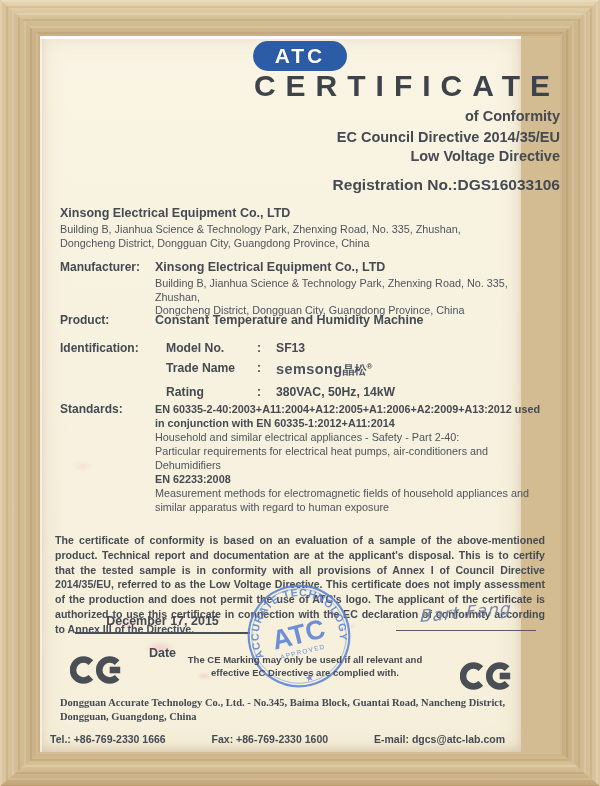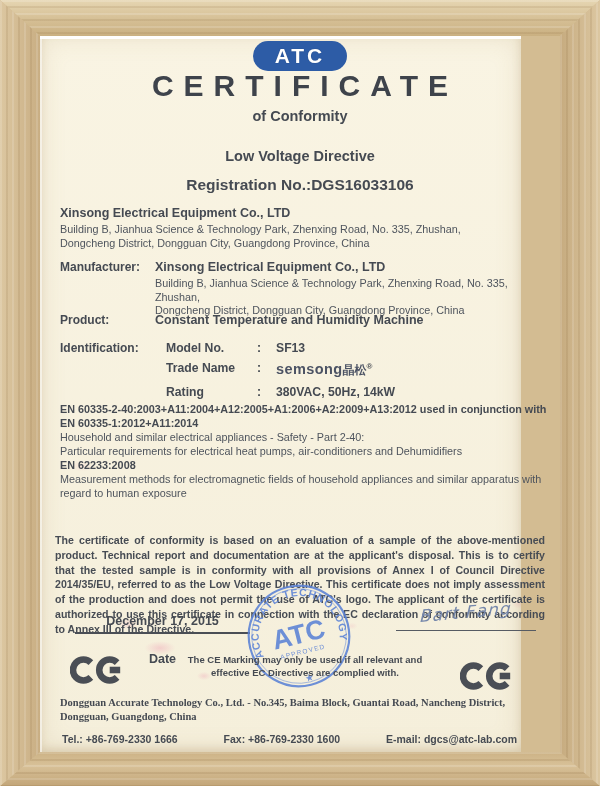--- a/index.html
+++ b/index.html
@@ -37,21 +37,21 @@
       radial-gradient(10px 6px at 164px 640px, rgba(236,130,165,.26), transparent 70%),
       radial-gradient(12px 7px at 480px 568px, rgba(236,130,165,.18), transparent 70%),
       radial-gradient(8px 5px  at 312px 590px, rgba(236,130,165,.15), transparent 70%),
       radial-gradient(16px 8px at 42px 430px,  rgba(236,130,165,.12), transparent 70%),
       linear-gradient(#f9f4e3,#f5efdb);
     box-shadow: inset 0 3px 0 rgba(255,255,255,.95), inset 2px 0 0 rgba(255,255,255,.55),
                 inset 0 0 26px rgba(170,140,90,.20), inset 0 -3px 8px rgba(150,120,70,.22);
     color:#454a52; }
 
   .abs { position:absolute; }
-  .ctr { left:0; width:520px; text-align:center; }
+  .ctr { left:0; width:520px; text-align:right; }
 
   
   .atc-pill { top:5px; left:213px; width:94px; height:30px; border-radius:15px;
     background:#2d5ca6; color:#fff; font-weight:bold; font-size:21px; letter-spacing:3px;
     display:flex; align-items:center; justify-content:center; text-shadow:0 0 1px #1c3c74; }
   .cert-title { top:33px; font-size:30px; font-weight:bold; letter-spacing:10px; padding-left:10px; color:#3e434b; }
   .subtitle { top:72px; font-size:14.5px; font-weight:bold; }
   .dir1 { top:93px; font-size:14.5px; font-weight:bold; }
   .dir2 { top:112px; font-size:14.5px; font-weight:bold; }
   .regno { top:140px; font-size:15.5px; font-weight:bold; }
@@ -74,21 +74,21 @@
 
   .std-line { font-size:10.8px; line-height:14px; color:#4e545d; }
   .std-bold { font-weight:bold; color:#454a52; }
 
   .paragraph { left:15px; top:489px; width:490px; font-size:10.6px; font-weight:bold;
     line-height:14.8px; text-align:justify; color:#474c54;margin-top:8px; }
 
   
   .date-block { left:35px; top:578px; width:175px; text-align:center; }
   .date-value { font-size:12.5px; font-weight:bold; padding-bottom:4px; border-bottom:2px solid #4a4e55; }
-  .date-label { font-size:12.5px; font-weight:bold; margin-top:18px; }
+  .date-label { font-size:12.5px; font-weight:bold; margin-top:12px; }
 
   .stamp-wrap { left:205px; top:546px; width:108px; height:108px; transform:rotate(-14deg); opacity:.88; }
   .stamp-wrap svg { width:108px; height:108px; }
   svg text { font-family:"Liberation Sans", sans-serif; }
 
   .certified-block { left:356px; top:558px; width:140px; text-align:center; }
   .certified-label { font-size:12.5px; font-weight:bold; }
   .signature { height:36px; display:flex; align-items:center; justify-content:center;
     font-size:17px; font-style:italic; color:#7587ab; letter-spacing:1px;
     transform:rotate(-5deg) skewX(-8deg); font-family:"DejaVu Sans", sans-serif; }
@@ -96,39 +96,40 @@
 
   
   .ce-mark { color:#4a4e55; }
   .ce-left { left:30px; top:620px; }
   .ce-right { left:420px; top:626px; }
   .ce-mark svg { width:54px; height:28px; }
   .ce-note { left:145px; top:618px; width:240px; font-size:9.5px; font-weight:bold;
     text-align:center; line-height:12.5px; }
 
   .footer-address { left:20px; top:660px; width:478px; font-size:10.5px; font-weight:bold; line-height:14px;font-family:Liberation Serif, serif; }
-  .footer-contact { left:22px; top:697px; width:455px; display:flex; justify-content:space-between;
+  .footer-contact { left:10px; top:697px; width:455px; display:flex; justify-content:space-between;
     font-size:10.5px; font-weight:bold; }
 </style>
 </head>
 <body>
 
 <div class="scene">
   <div class="frame-piece frame-top"></div>
   <div class="frame-piece frame-bottom"></div>
   <div class="frame-piece frame-left"></div>
   <div class="frame-piece frame-right"></div>
 
   <div class="paper">
 
     <div class="abs atc-pill">
       <span>ATC</span>
     </div>
     <div class="abs ctr cert-title">CERTIFICATE</div>
     <div class="abs ctr subtitle">of Conformity</div>
+    <div class="abs ctr dir1">EC Council Directive 2014/35/EU</div>
     <div class="abs ctr dir2">Low Voltage Directive</div>
     <div class="abs ctr regno">Registration No.:DGS16033106</div>
 
     <div class="abs row" style="top:170px">
       <div class="val">
         <div class="name-line">Xinsong Electrical Equipment Co., LTD</div>
         <div class="addr">Building B, Jianhua Science &amp; Technology Park, Zhenxing Road, No. 335, Zhushan,</div>
         <div class="addr">Dongcheng District, Dongguan City, Guangdong Province, China</div>
       </div>
     </div>
@@ -164,20 +165,21 @@
         </div>
         <div class="subrow">
           <div class="sublbl">Rating</div>
           <div class="subcolon">:</div>
           <div class="subval">380VAC, 50Hz, 14kW</div>
         </div>
       </div>
     </div>
 
     <div class="abs row" style="top:366px">
+      <div class="lbl">Standards:</div>
       <div class="val">
         <div class="std-line std-bold">EN 60335-2-40:2003+A11:2004+A12:2005+A1:2006+A2:2009+A13:2012 used in conjunction with EN 60335-1:2012+A11:2014</div>
         <div class="std-line">Household and similar electrical appliances - Safety - Part 2-40:</div>
         <div class="std-line">Particular requirements for electrical heat pumps, air-conditioners and Dehumidifiers</div>
         <div class="std-line std-bold">EN 62233:2008</div>
         <div class="std-line">Measurement methods for electromagnetic fields of household appliances and similar apparatus with regard to human exposure</div>
       </div>
     </div>
 
     <div class="abs paragraph">The certificate of conformity is based on an evaluation of a sample of the above-mentioned product. Technical report and documentation are at the applicant's disposal. This is to certify that the tested sample is in conformity with all provisions of Annex I of Council Directive 2014/35/EU, referred to as the Low Voltage Directive. This certificate does not imply assessment of the production and does not permit the use of ATC's logo. The applicant of the certificate is authorized to use this certificate in connection with the EC declaration of conformity according to Annex III of the Directive.</div>

